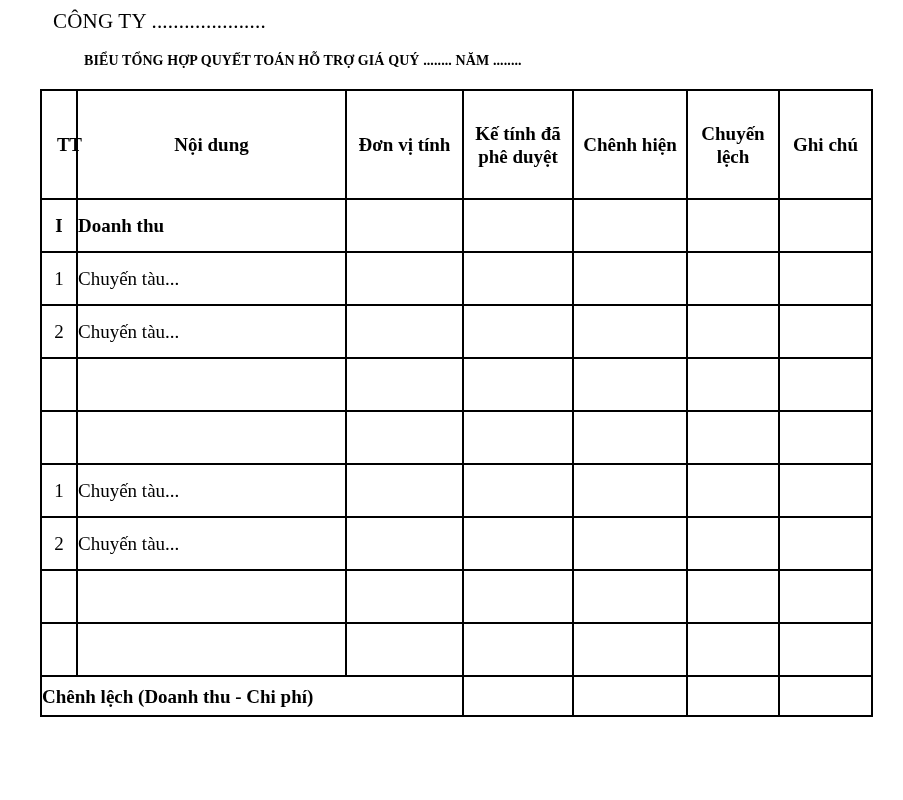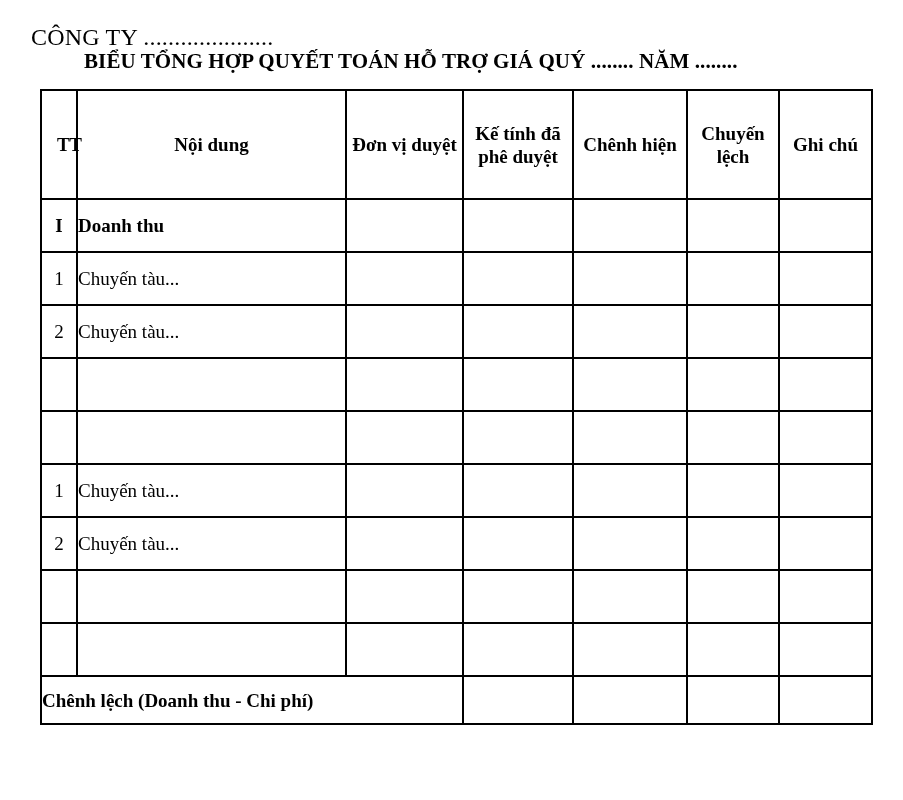--- a/index.html
+++ b/index.html
@@ -20,34 +20,33 @@
   .page {
     position: relative;
     width: 903px;
     height: 800px;
     padding: 0;
   }
 
   
   .company-line {
     position: absolute;
-    left: 31px;
+    left: 53px;
     top: 8px;
-    font-size: 24px;
+    font-size: 21px;
     line-height: 26px;
     letter-spacing: 0.2px;
     white-space: nowrap;
-    margin-top: 16px;
   }
 
   .doc-title {
     position: absolute;
     left: 84px;
     top: 48px;
-    font-size: 21px;
+    font-size: 14px;
     font-weight: bold;
     line-height: 26px;
     letter-spacing: 0.1px;
     white-space: nowrap;
   }
 
   
   .table-wrap {
     position: absolute;
     left: 40px;
@@ -97,21 +96,21 @@
     padding: 0 1px;
   }
   td.c-name {
     text-align: left;
     padding-left: 4px;
   }
   td.c-blank { }
 
   .bold { font-weight: bold; }
 
-  tr.summary-row { height: 48px; }
+  tr.summary-row { height: 40px; }
   td.summary-cell {
     text-align: left;
     padding-left: 6px;
     font-weight: bold;
   }
 </style>
 </head>
 <body>
 
 <div class="page">
@@ -128,21 +127,21 @@
         <col class="col-donvi">
         <col class="col-kehoach">
         <col class="col-thuchien">
         <col class="col-chenh">
         <col class="col-ghichu">
       </colgroup>
       <thead>
         <tr>
           <th class="h-tt">TT</th>
           <th>Nội dung</th>
-          <th>Đơn vị duyệt</th>
+          <th>Đơn vị tính</th>
           <th>Kế tính đã phê duyệt</th>
           <th>Chênh hiện</th>
           <th>Chuyến lệch</th>
           <th>Ghi chú</th>
         </tr>
       </thead>
       <tbody id="table-body">
           <tr>
             <td class="c-tt bold">I</td>
             <td class="c-name bold">Doanh thu</td>

